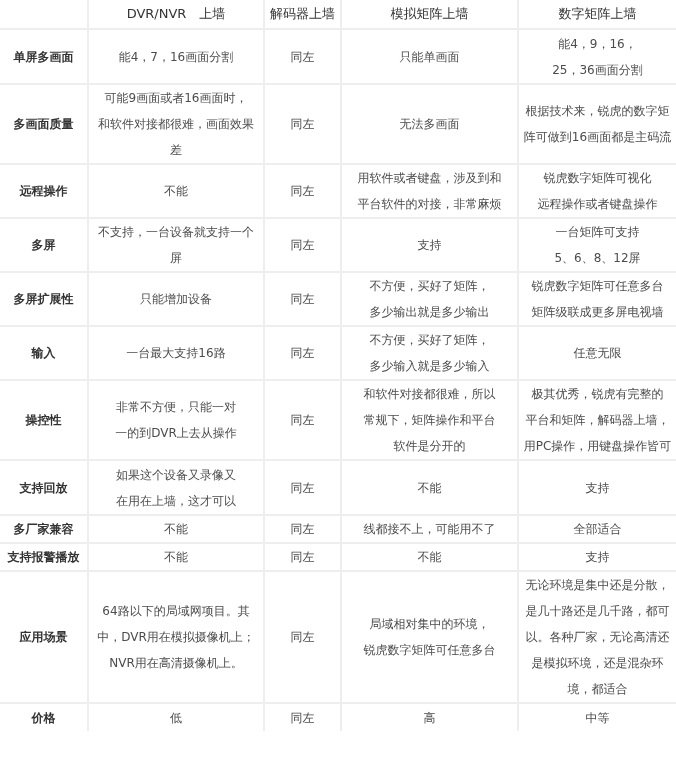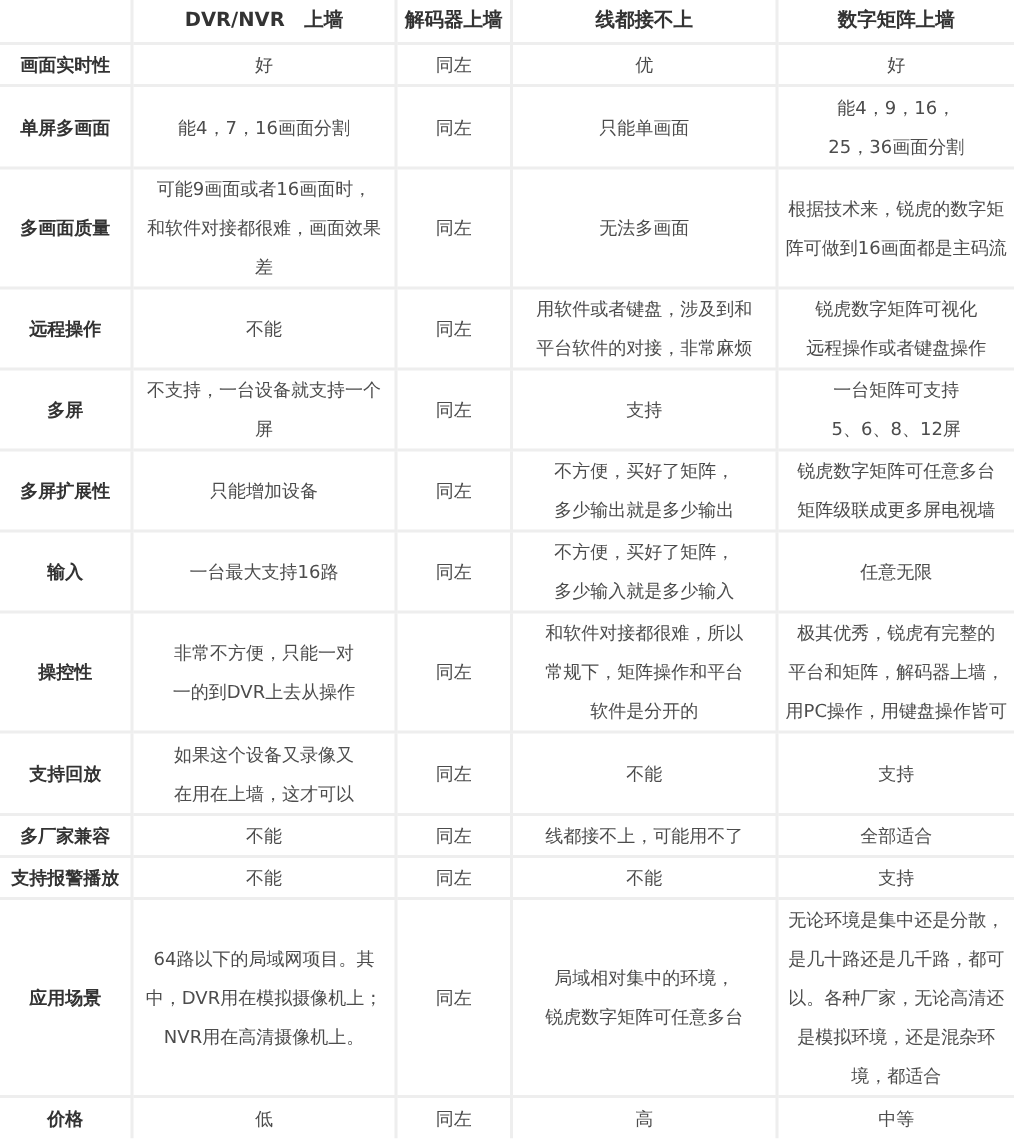--- a/index.html
+++ b/index.html
@@ -19,21 +19,21 @@
   }
   table.cmp td, table.cmp th{
     border:2px solid var(--border-color);
     text-align:center;
     vertical-align:middle;
     padding:0 4px;
     overflow:hidden;
   }
   thead th{
     font-size:13px;
-    font-weight:bold;
+    font-weight:normal;
     color:var(--header-text);
     line-height:16px;
     margin-left:45px;
   }
   th.rowlabel{
     font-size:12px;
     font-weight:bold;
     color:var(--header-text);
     line-height:20px;
   }
@@ -54,32 +54,25 @@
       <col style="width:176px">
       <col style="width:77px">
       <col style="width:177px">
       <col style="width:158px">
   </colgroup>
   <thead>
     <tr style="height:29px">
       <th></th>
       <th>DVR/NVR　上墙</th>
       <th>解码器上墙</th>
-      <th>线都接不上</th>
+      <th>模拟矩阵上墙</th>
       <th>数字矩阵上墙</th>
     </tr>
   </thead>
   <tbody>
-    <tr style="height:28px">
-      <th class="rowlabel">画面实时性</th>
-      <td class="cell">好</td>
-      <td class="cell">同左</td>
-      <td class="cell">优</td>
-      <td class="cell">好</td>
-    </tr>
     <tr style="height:55px">
       <th class="rowlabel">单屏多画面</th>
       <td class="cell">能4，7，16画面分割</td>
       <td class="cell">同左</td>
       <td class="cell">只能单画面</td>
       <td class="cell">能4，9，16，
 25，36画面分割</td>
     </tr>
     <tr style="height:55px">
       <th class="rowlabel">多画面质量</th>

